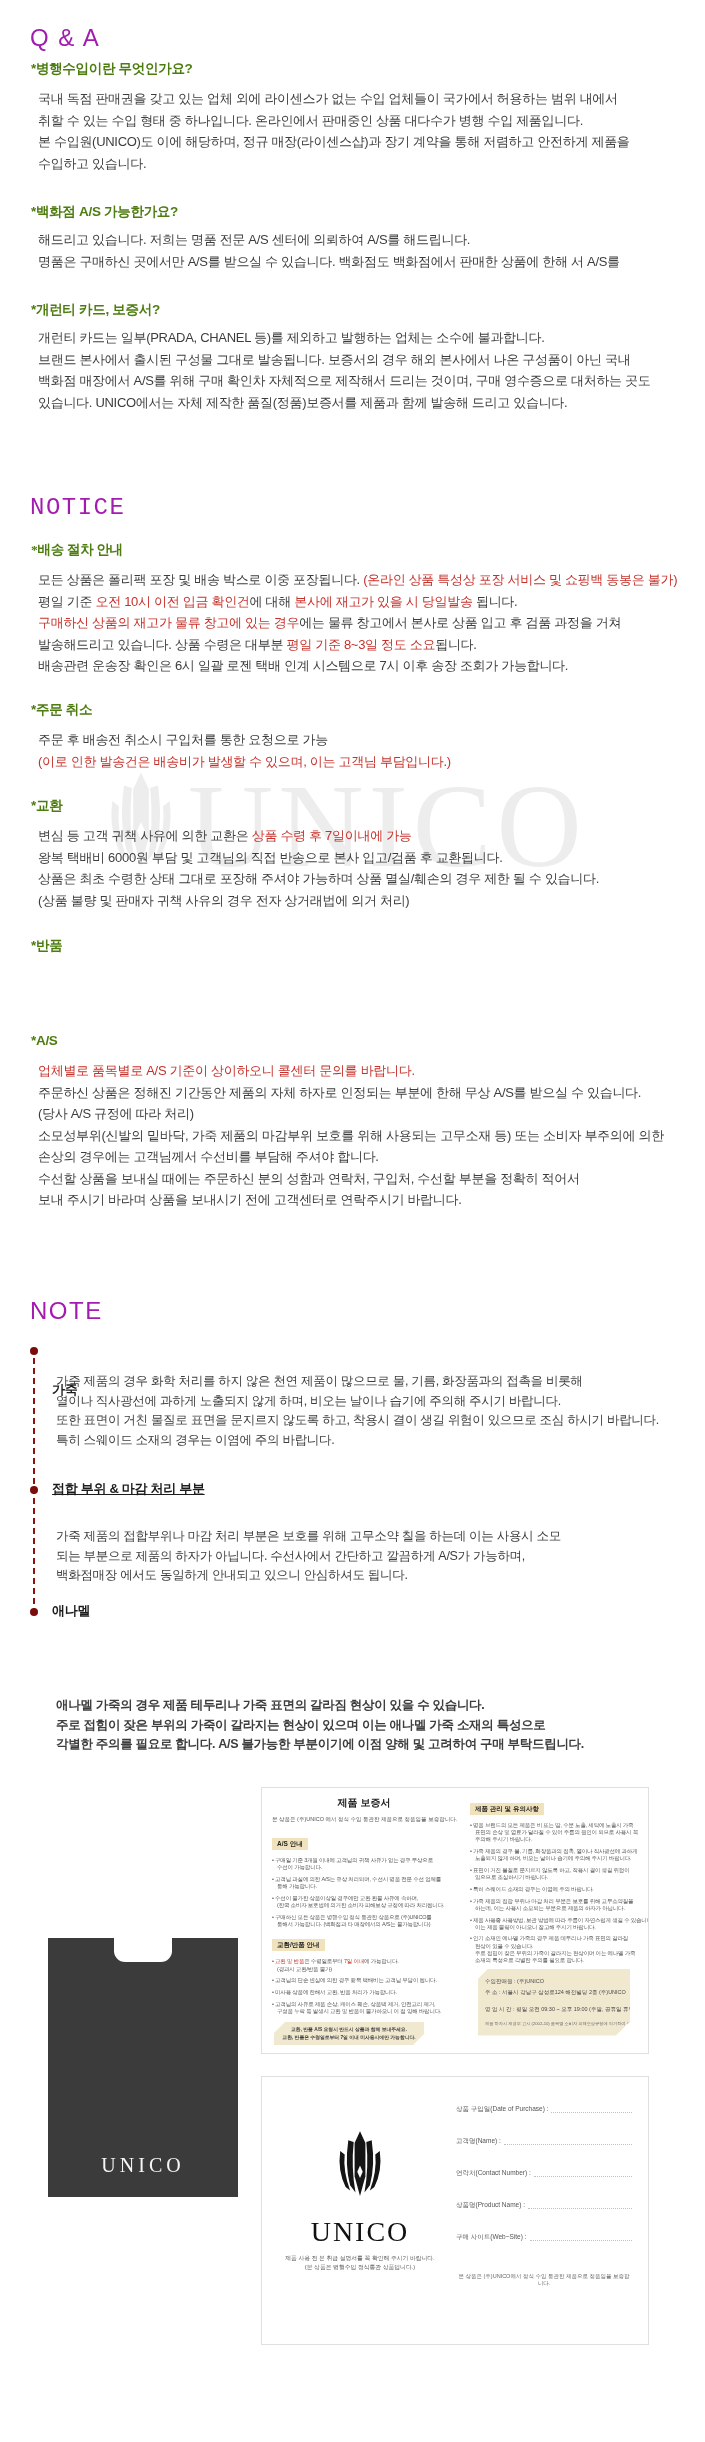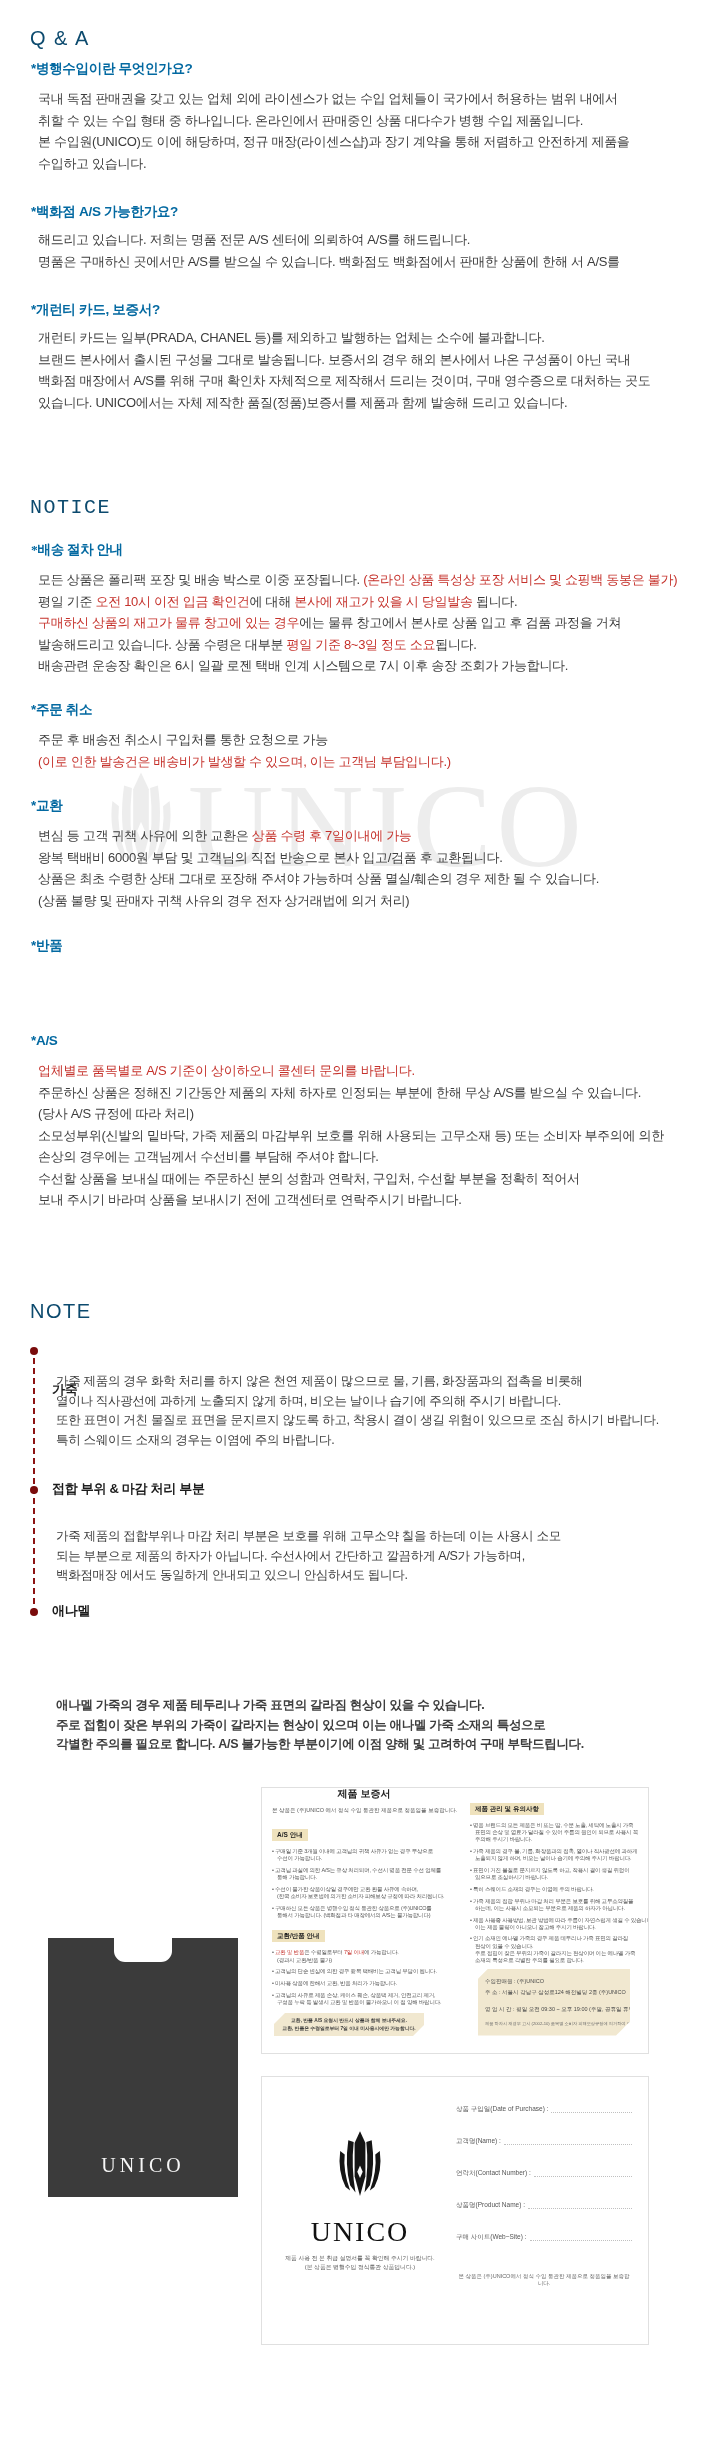--- a/index.html
+++ b/index.html
@@ -1,22 +1,22 @@
 <!DOCTYPE html>
 <html><head>
 <meta charset="utf-8">
 <style>
   html,body{margin:0;padding:0;background:#fff;}
   .page{position:relative;width:705px;height:2442px;background:#fff;overflow:hidden;
         font-family:"Liberation Sans","DejaVu Sans",sans-serif;}
   .abs{position:absolute;}
   
-  .h1{font-size:20px;line-height:24px;font-weight:400;color:#0c4a6e;letter-spacing:1.5px;}
-  
-  .qhead{font-size:13.5px;line-height:18px;font-weight:700;color:#0369a1;letter-spacing:-0.3px;}
+  .h1{font-size:24px;line-height:24px;font-weight:400;color:#a21caf;letter-spacing:1.5px;}
+  
+  .qhead{font-size:13.5px;line-height:18px;font-weight:700;color:#4d7c0f;letter-spacing:-0.3px;}
   
   .body{font-size:13px;line-height:21.5px;color:#3d3d3d;letter-spacing:-0.3px;}
   .body .ln, .card .ln{white-space:nowrap;}
   .red{color:#c5312b;}
   
   .note-body{font-size:12.5px;line-height:19.5px;color:#3d3d3d;letter-spacing:-0.3px;}
   .dot{width:8px;height:8px;border-radius:50%;background:#7a0c0c;}
   .dashline{width:0;border-left:2px dashed #8c1212;}
   .nlabel{font-size:13px;line-height:16px;font-weight:700;color:#1c1c1c;letter-spacing:-0.3px;}
   
@@ -145,21 +145,21 @@
   <div class="abs layer dot" style="left:30px;top:1347px;"></div>
   <div class="abs layer nlabel" style="left:52px;top:1342px;margin-top:40px;">가죽</div>
   <div class="abs layer note-body" style="left:56px;top:1372px;">
       <div class="ln"><span>가죽 제품의 경우 화학 처리를 하지 않은 천연 제품이 많으므로 물, 기름, 화장품과의 접촉을 비롯해</span></div>
       <div class="ln"><span>열이나 직사광선에 과하게 노출되지 않게 하며, 비오는 날이나 습기에 주의해 주시기 바랍니다.</span></div>
       <div class="ln"><span>또한 표면이 거친 물질로 표면을 문지르지 않도록 하고, 착용시 결이 생길 위험이 있으므로 조심 하시기 바랍니다.</span></div>
       <div class="ln"><span>특히 스웨이드 소재의 경우는 이염에 주의 바랍니다.</span></div>
     </div>
 
   <div class="abs layer dot" style="left:30px;top:1486px;"></div>
-  <div class="abs layer nlabel" style="left:52px;top:1481px;">접합 부위 &amp; 마감 처리 부분</div>
+  <div class="abs layer nlabel" style="left:52px;top:1481px;text-decoration:underline;">접합 부위 &amp; 마감 처리 부분</div>
   <div class="abs layer note-body" style="left:56px;top:1511px;margin-top:16px;">
       <div class="ln"><span>가죽 제품의 접합부위나 마감 처리 부분은 보호를 위해 고무소약 칠을 하는데 이는 사용시 소모</span></div>
       <div class="ln"><span>되는 부분으로 제품의 하자가 아닙니다. 수선사에서 간단하고 깔끔하게 A/S가 가능하며,</span></div>
       <div class="ln"><span>백화점매장 에서도 동일하게 안내되고 있으니 안심하셔도 됩니다.</span></div>
     </div>
 
   <div class="abs layer dot" style="left:30px;top:1608px;"></div>
   <div class="abs layer nlabel" style="left:52px;top:1603px;">애나멜</div>
   <div class="abs layer note-body" style="left:56px;top:1696px;font-weight:bold;">
       <div class="ln"><span>애나멜 가죽의 경우 제품 테두리나 가죽 표면의 갈라짐 현상이 있을 수 있습니다.</span></div>
@@ -168,21 +168,21 @@
     </div>
 
   <div class="abs envelope" style="left:48px;top:1938px;">
     <div class="notch"></div>
     <div class="env-brand">UNICO</div>
   </div>
 
   <div class="card" style="left:261px;top:1787px;height:265px;">
 
     <div class="abs" style="left:10px;top:0;width:184px;">
-      <div class="tinyttl" style="">제품 보증서</div>
+      <div class="tinyttl" style="margin-top:9px;">제품 보증서</div>
       <div class="intro ln" style="margin-top:7px;">본 상품은 (주)UNICO 에서 정식 수입 통관한 제품으로 정품임을 보증합니다.</div>
       <div style="margin-top:9px;"><span class="chip">A/S 안내</span></div>
       <div class="tiny" style="margin-top:7px;">
         <div class="blt">
             <div class="ln"><span>• 구매일 기준 3개월 이내에 고객님의 귀책 사유가 없는 경우 무상으로</span></div>
             <div class="ln"><span>수선이 가능합니다.</span></div>
           </div>
         <div class="blt">
             <div class="ln"><span>• 고객님 과실에 의한 A/S는 유상 처리되며, 수선시 명품 전문 수선 업체를</span></div>
             <div class="ln"><span>통해 가능합니다.</span></div>

